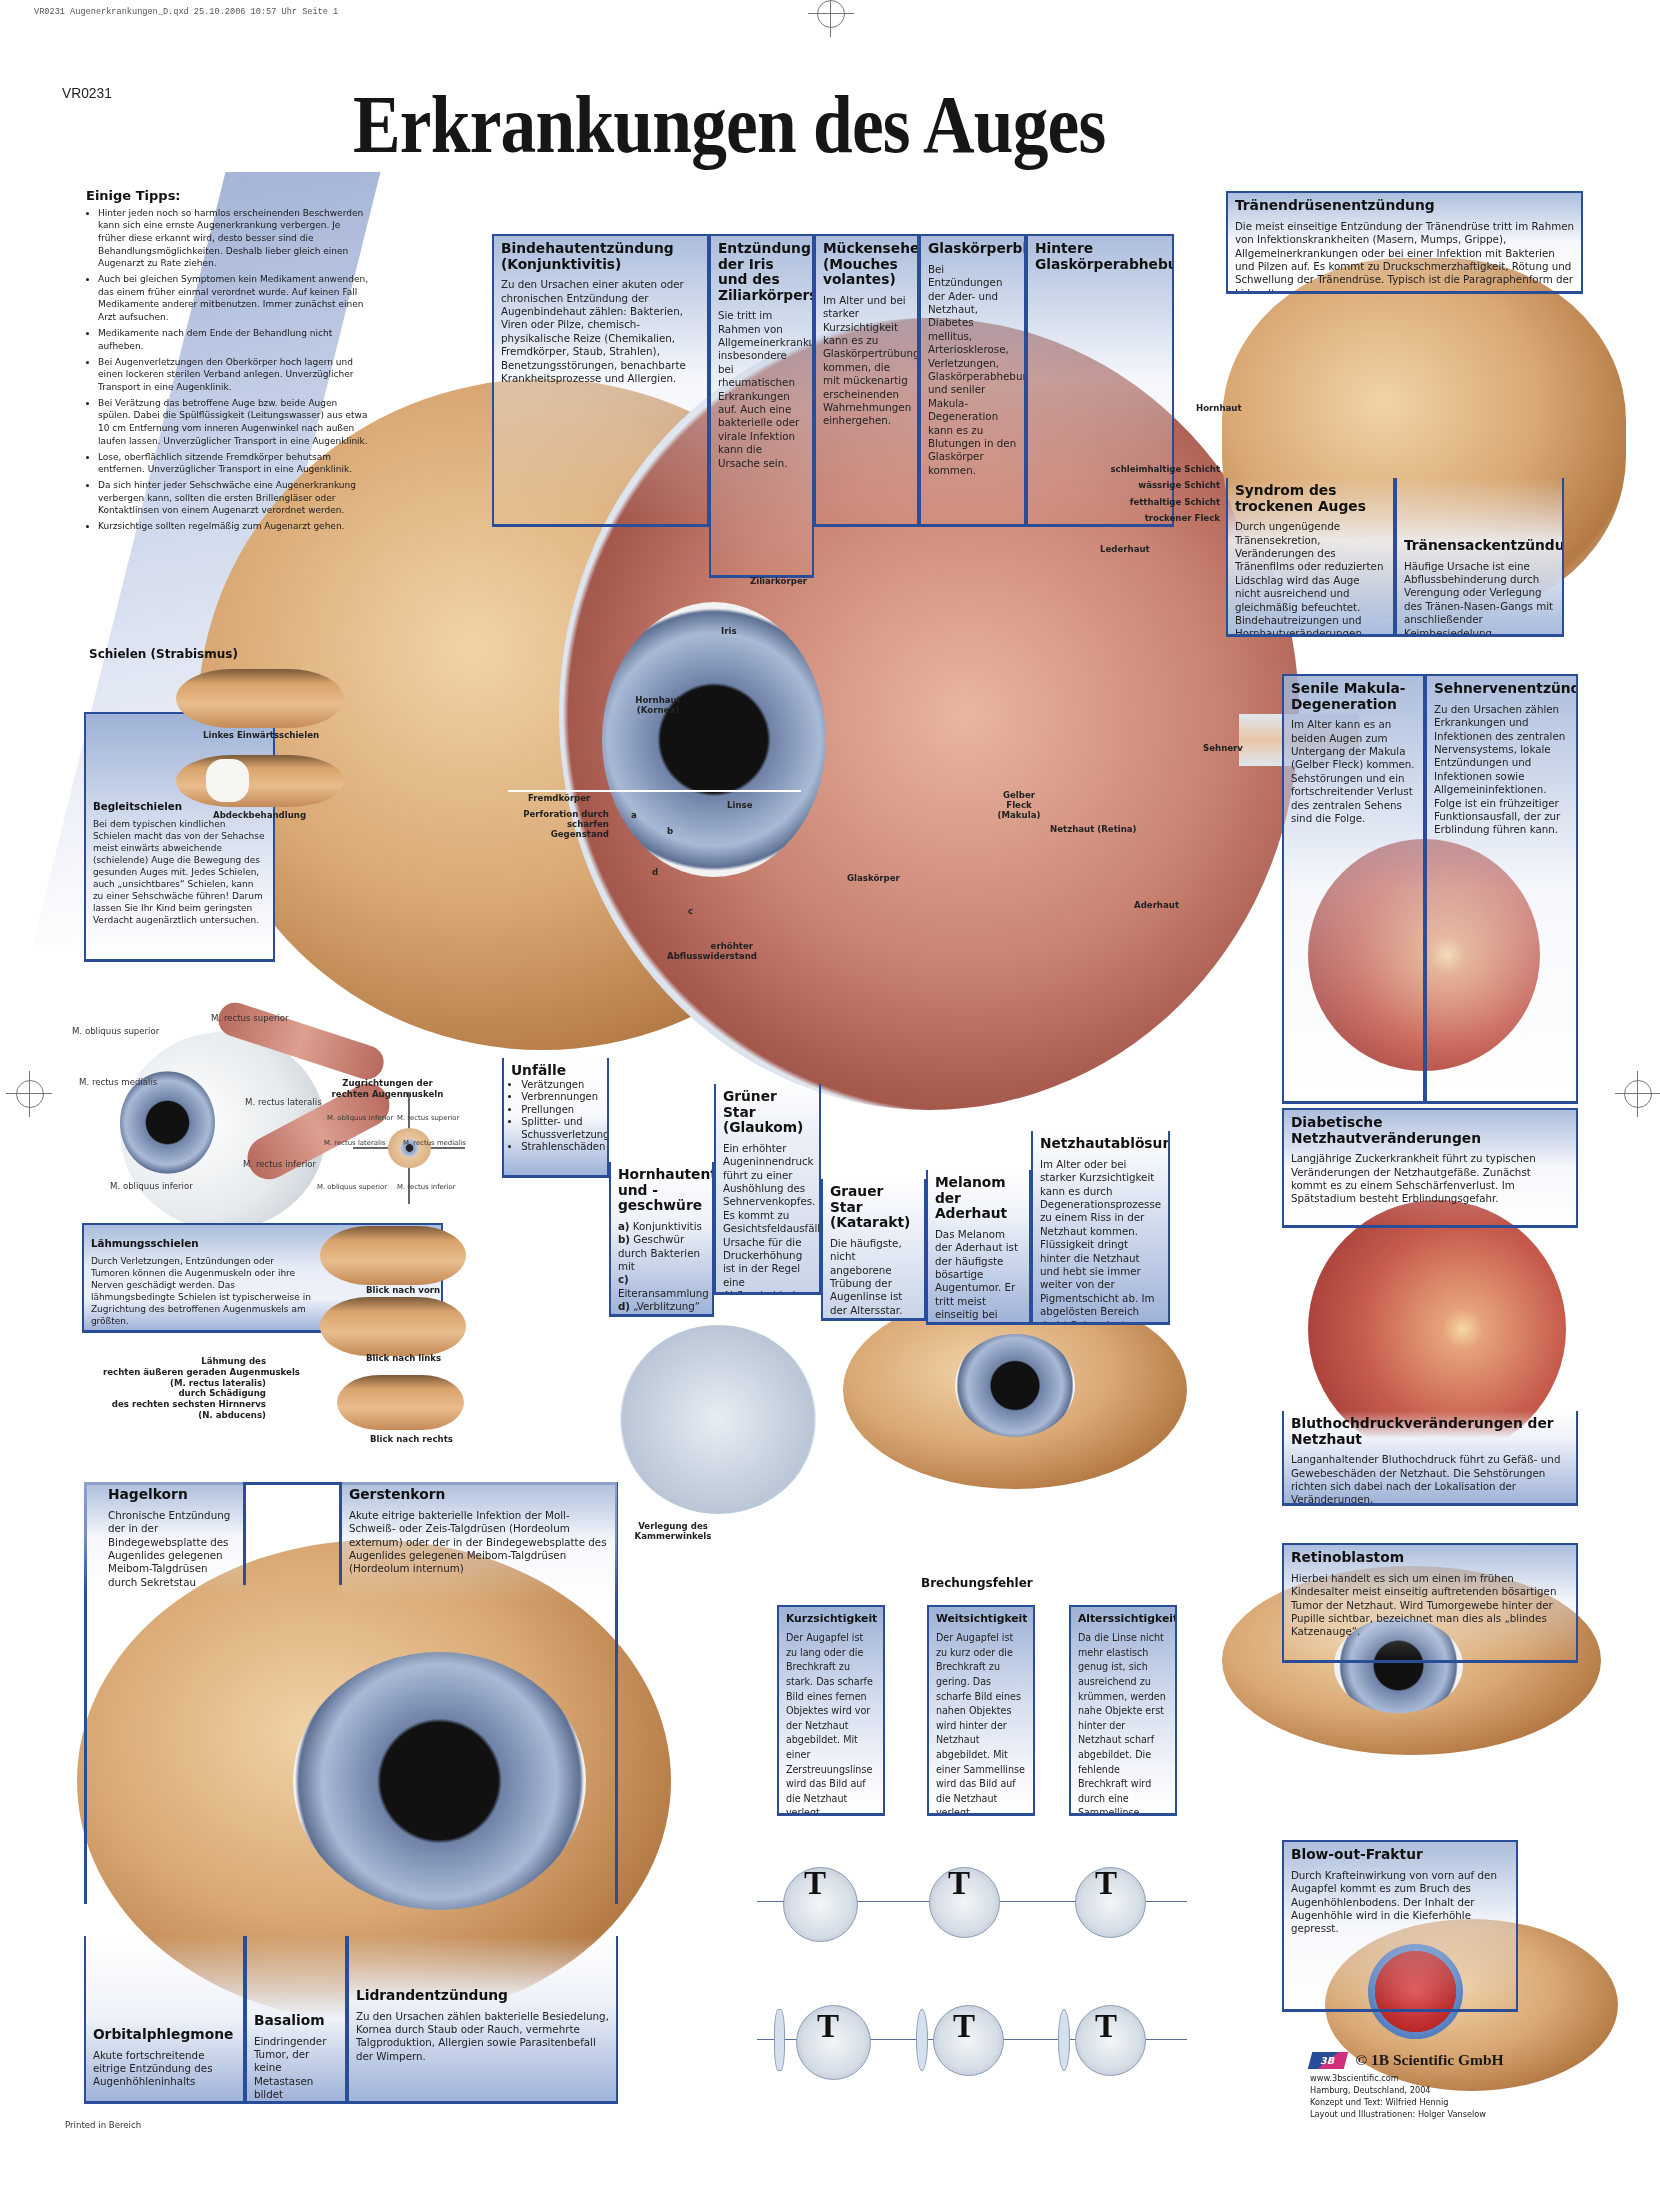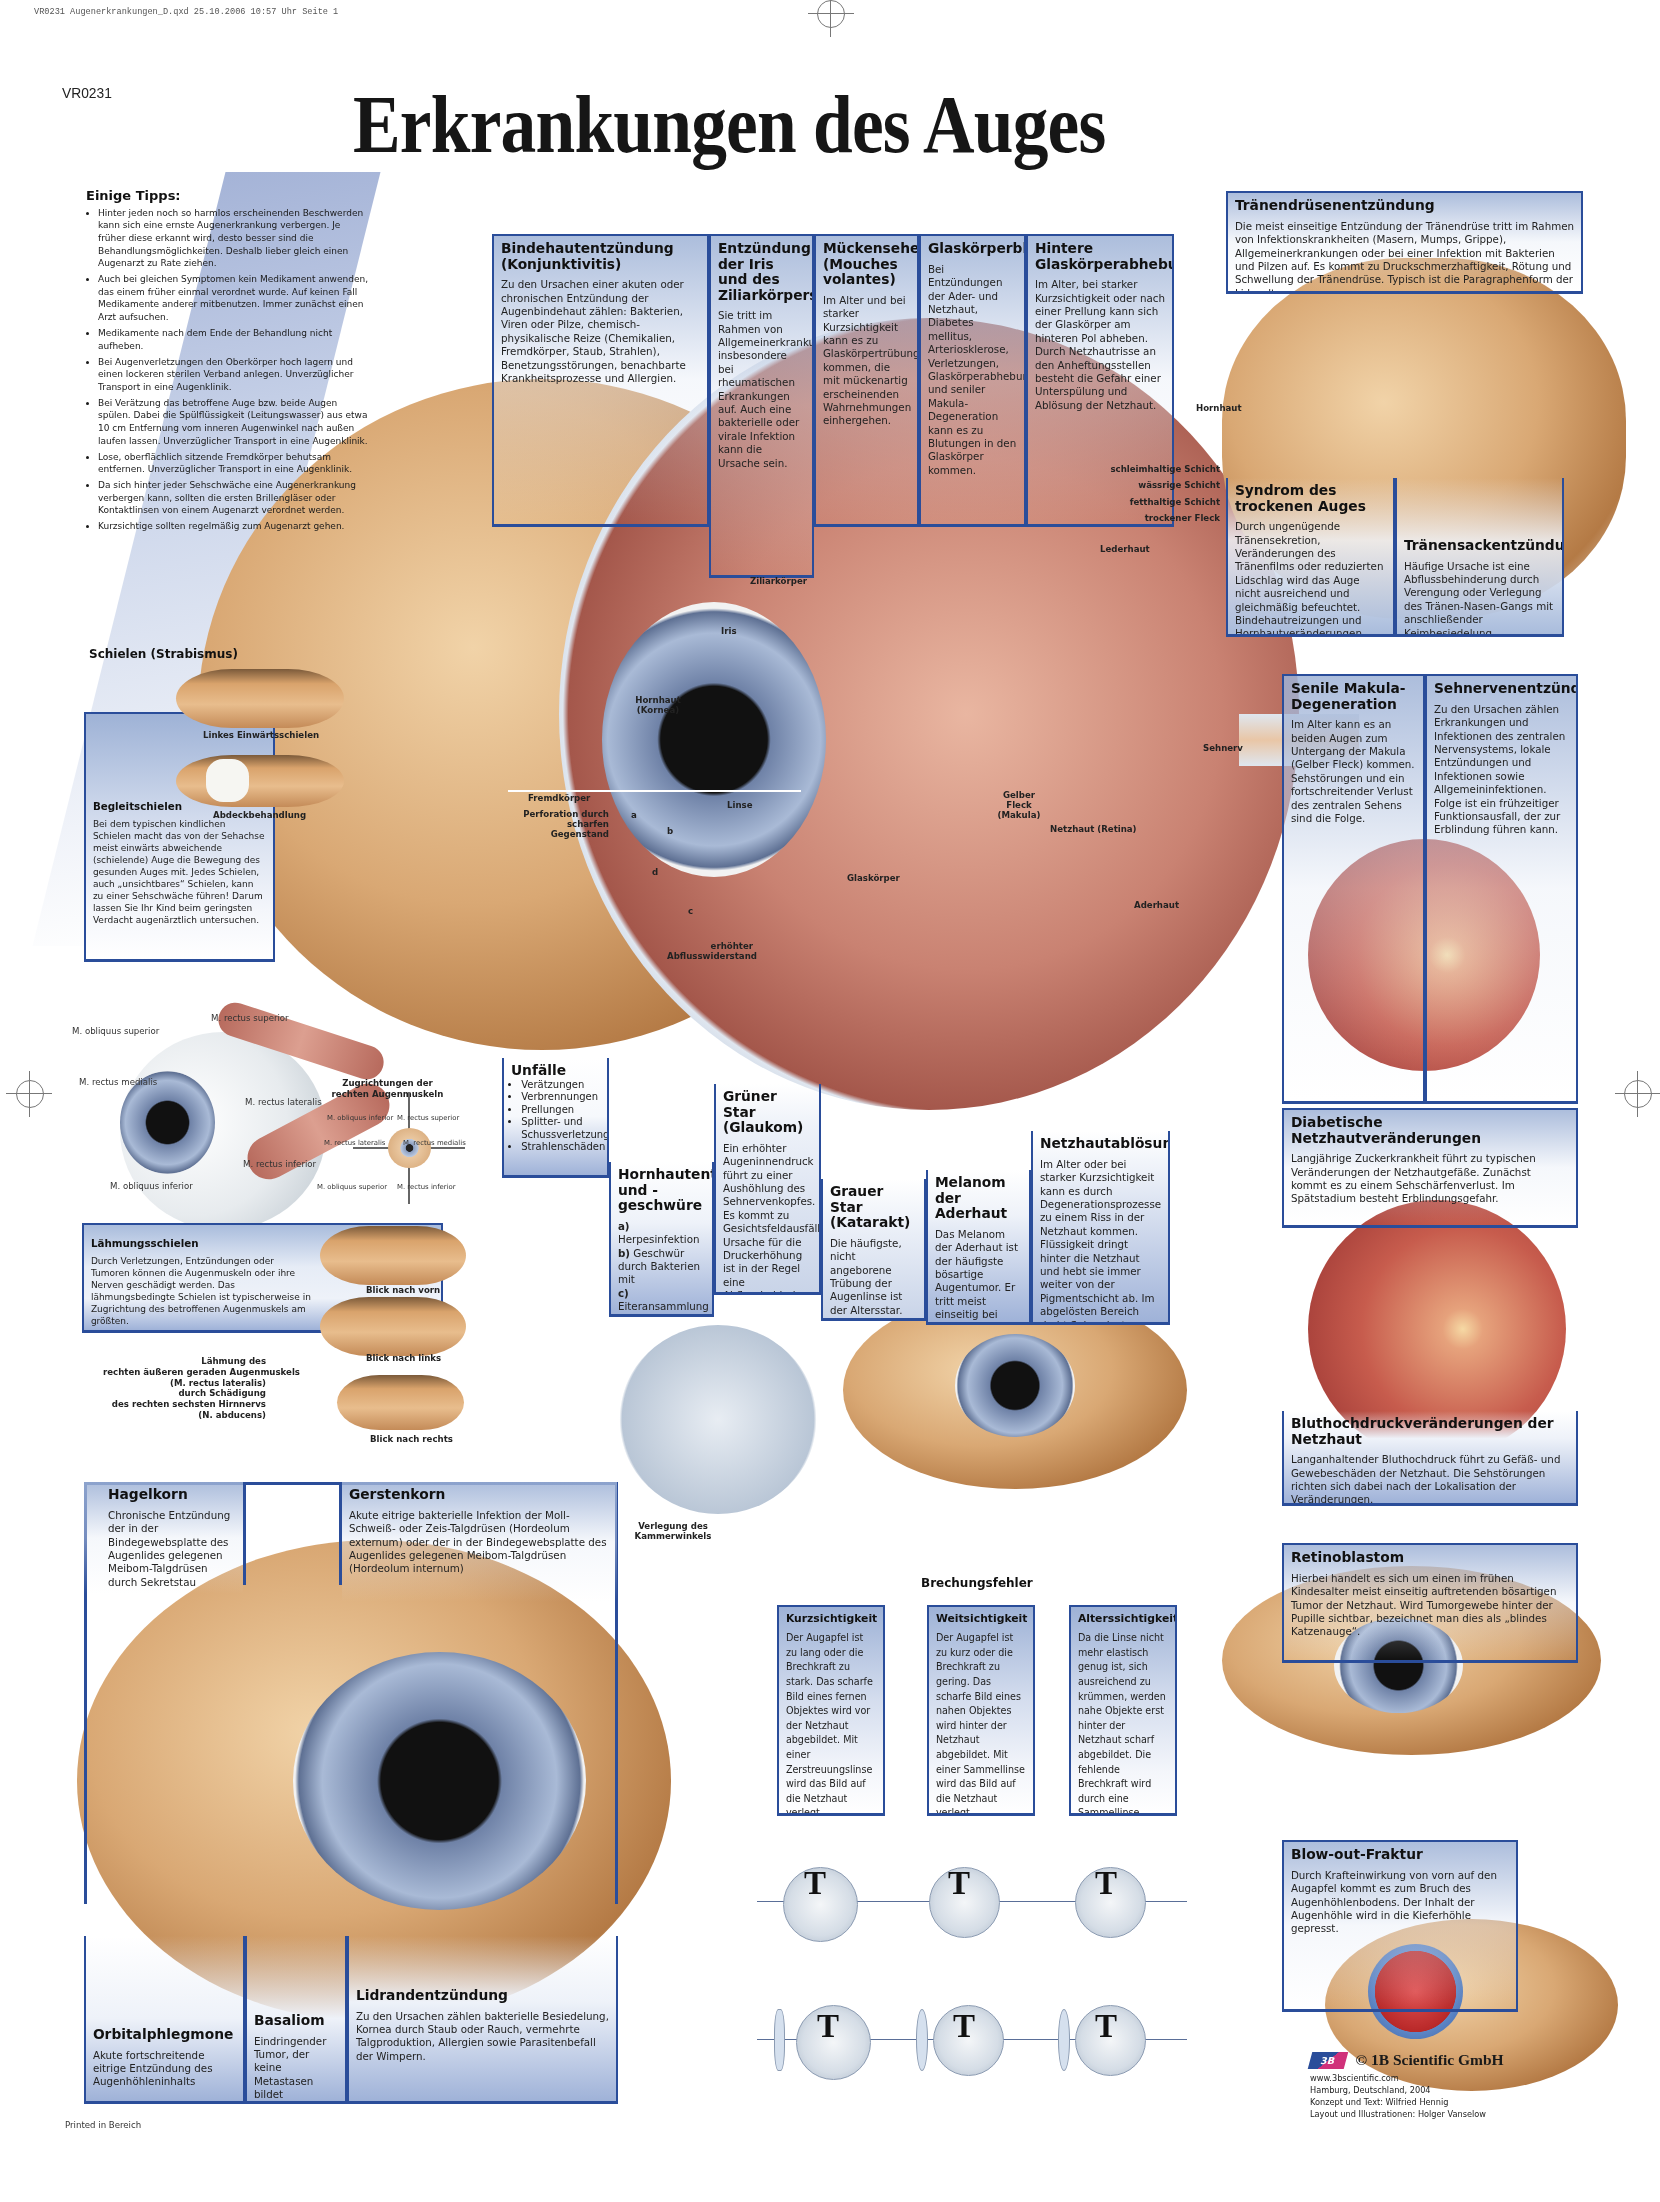--- a/index.html
+++ b/index.html
@@ -92,21 +92,20 @@
 <div class="box nobg" style="left:814px;top:234px;width:105px;height:293px;">
   <div class="h">Mückensehen (Mouches volantes)</div>
   <div class="t">Im Alter und bei starker Kurzsichtigkeit kann es zu Glaskörpertrübungen kommen, die mit mückenartig erscheinenden Wahrnehmungen einhergehen.</div>
 </div>
 <div class="box nobg" style="left:919px;top:234px;width:107px;height:293px;">
   <div class="h">Glaskörperblutung</div>
   <div class="t">Bei Entzündungen der Ader- und Netzhaut, Diabetes mellitus, Arteriosklerose, Verletzungen, Glaskörperabhebung und seniler Makula-Degeneration kann es zu Blutungen in den Glaskörper kommen.</div>
 </div>
 <div class="box nobg" style="left:1026px;top:234px;width:148px;height:293px;">
   <div class="h">Hintere Glaskörperabhebung</div>
-  <div class="t">Im Alter, bei starker Kurzsichtigkeit oder nach einer Prellung kann sich der Glaskörper am hinteren Pol abheben. Durch Netzhautrisse an den Anheftungsstellen besteht die Gefahr einer Unterspülung und Ablösung der Netzhaut.</div>
 </div>
 
 <div class="box nobg" style="left:1226px;top:191px;width:357px;height:103px;">
   <div class="h">Tränendrüsenentzündung</div>
   <div class="t">Die meist einseitige Entzündung der Tränendrüse tritt im Rahmen von Infektionskrankheiten (Masern, Mumps, Grippe), Allgemeinerkrankungen oder bei einer Infektion mit Bakterien und Pilzen auf. Es kommt zu Druckschmerzhaftigkeit, Rötung und Schwellung der Tränendrüse. Typisch ist die Paragraphenform der Lidspalte.</div>
 </div>
 <div class="abs lbl" style="left:1196px;top:403px;">Hornhaut</div>
 <div class="abs" style="left:1074px;top:461px;text-align:right;width:146px;">
   <div class="lbl" style="line-height:16.3px">schleimhaltige Schicht</div>
   <div class="lbl" style="line-height:16.3px">wässrige Schicht</div>
@@ -223,21 +222,21 @@
     <li>Verätzungen</li>
     <li>Verbrennungen</li>
     <li>Prellungen</li>
     <li>Splitter- und Schussverletzungen</li>
     <li>Strahlenschäden</li>
   </ul>
 </div>
 <div class="box bottomgrad" style="left:609px;top:1162px;width:105px;height:155px;border-top:none;background:linear-gradient(180deg,rgba(255,255,255,0) 0%,#eef2f9 40%,#9fb2d8 100%);">
   <div class="h">Hornhautentzündung und -geschwüre</div>
   <div class="t">
-    <div><b>a)</b> <span>Herpesinfektion</span></div>
+    <div><b>a)</b> <span>Konjunktivitis</span></div>
     <div><b>b)</b> <span>Geschwür durch Bakterien mit</span></div>
     <div><b>c)</b> <span>Eiteransammlung</span></div>
     <div><b>d)</b> <span>„Verblitzung“</span></div>
   </div>
 </div>
 <div class="box" style="left:714px;top:1084px;width:107px;height:211px;border-top:none;background:linear-gradient(180deg,rgba(255,255,255,0) 0%,#eef2f9 20%,#c9d4e8 100%);">
   <div class="h">Grüner Star (Glaukom)</div>
   <div class="t">Ein erhöhter Augeninnendruck führt zu einer Aushöhlung des Sehnervenkopfes. Es kommt zu Gesichtsfeldausfällen. Ursache für die Druckerhöhung ist in der Regel eine Abflussbehinderung des Kammerwassers.</div>
 </div>
 <div class="box" style="left:821px;top:1179px;width:105px;height:142px;border-top:none;background:linear-gradient(180deg,rgba(255,255,255,0) 0%,#eef2f9 30%,#c9d4e8 100%);">

